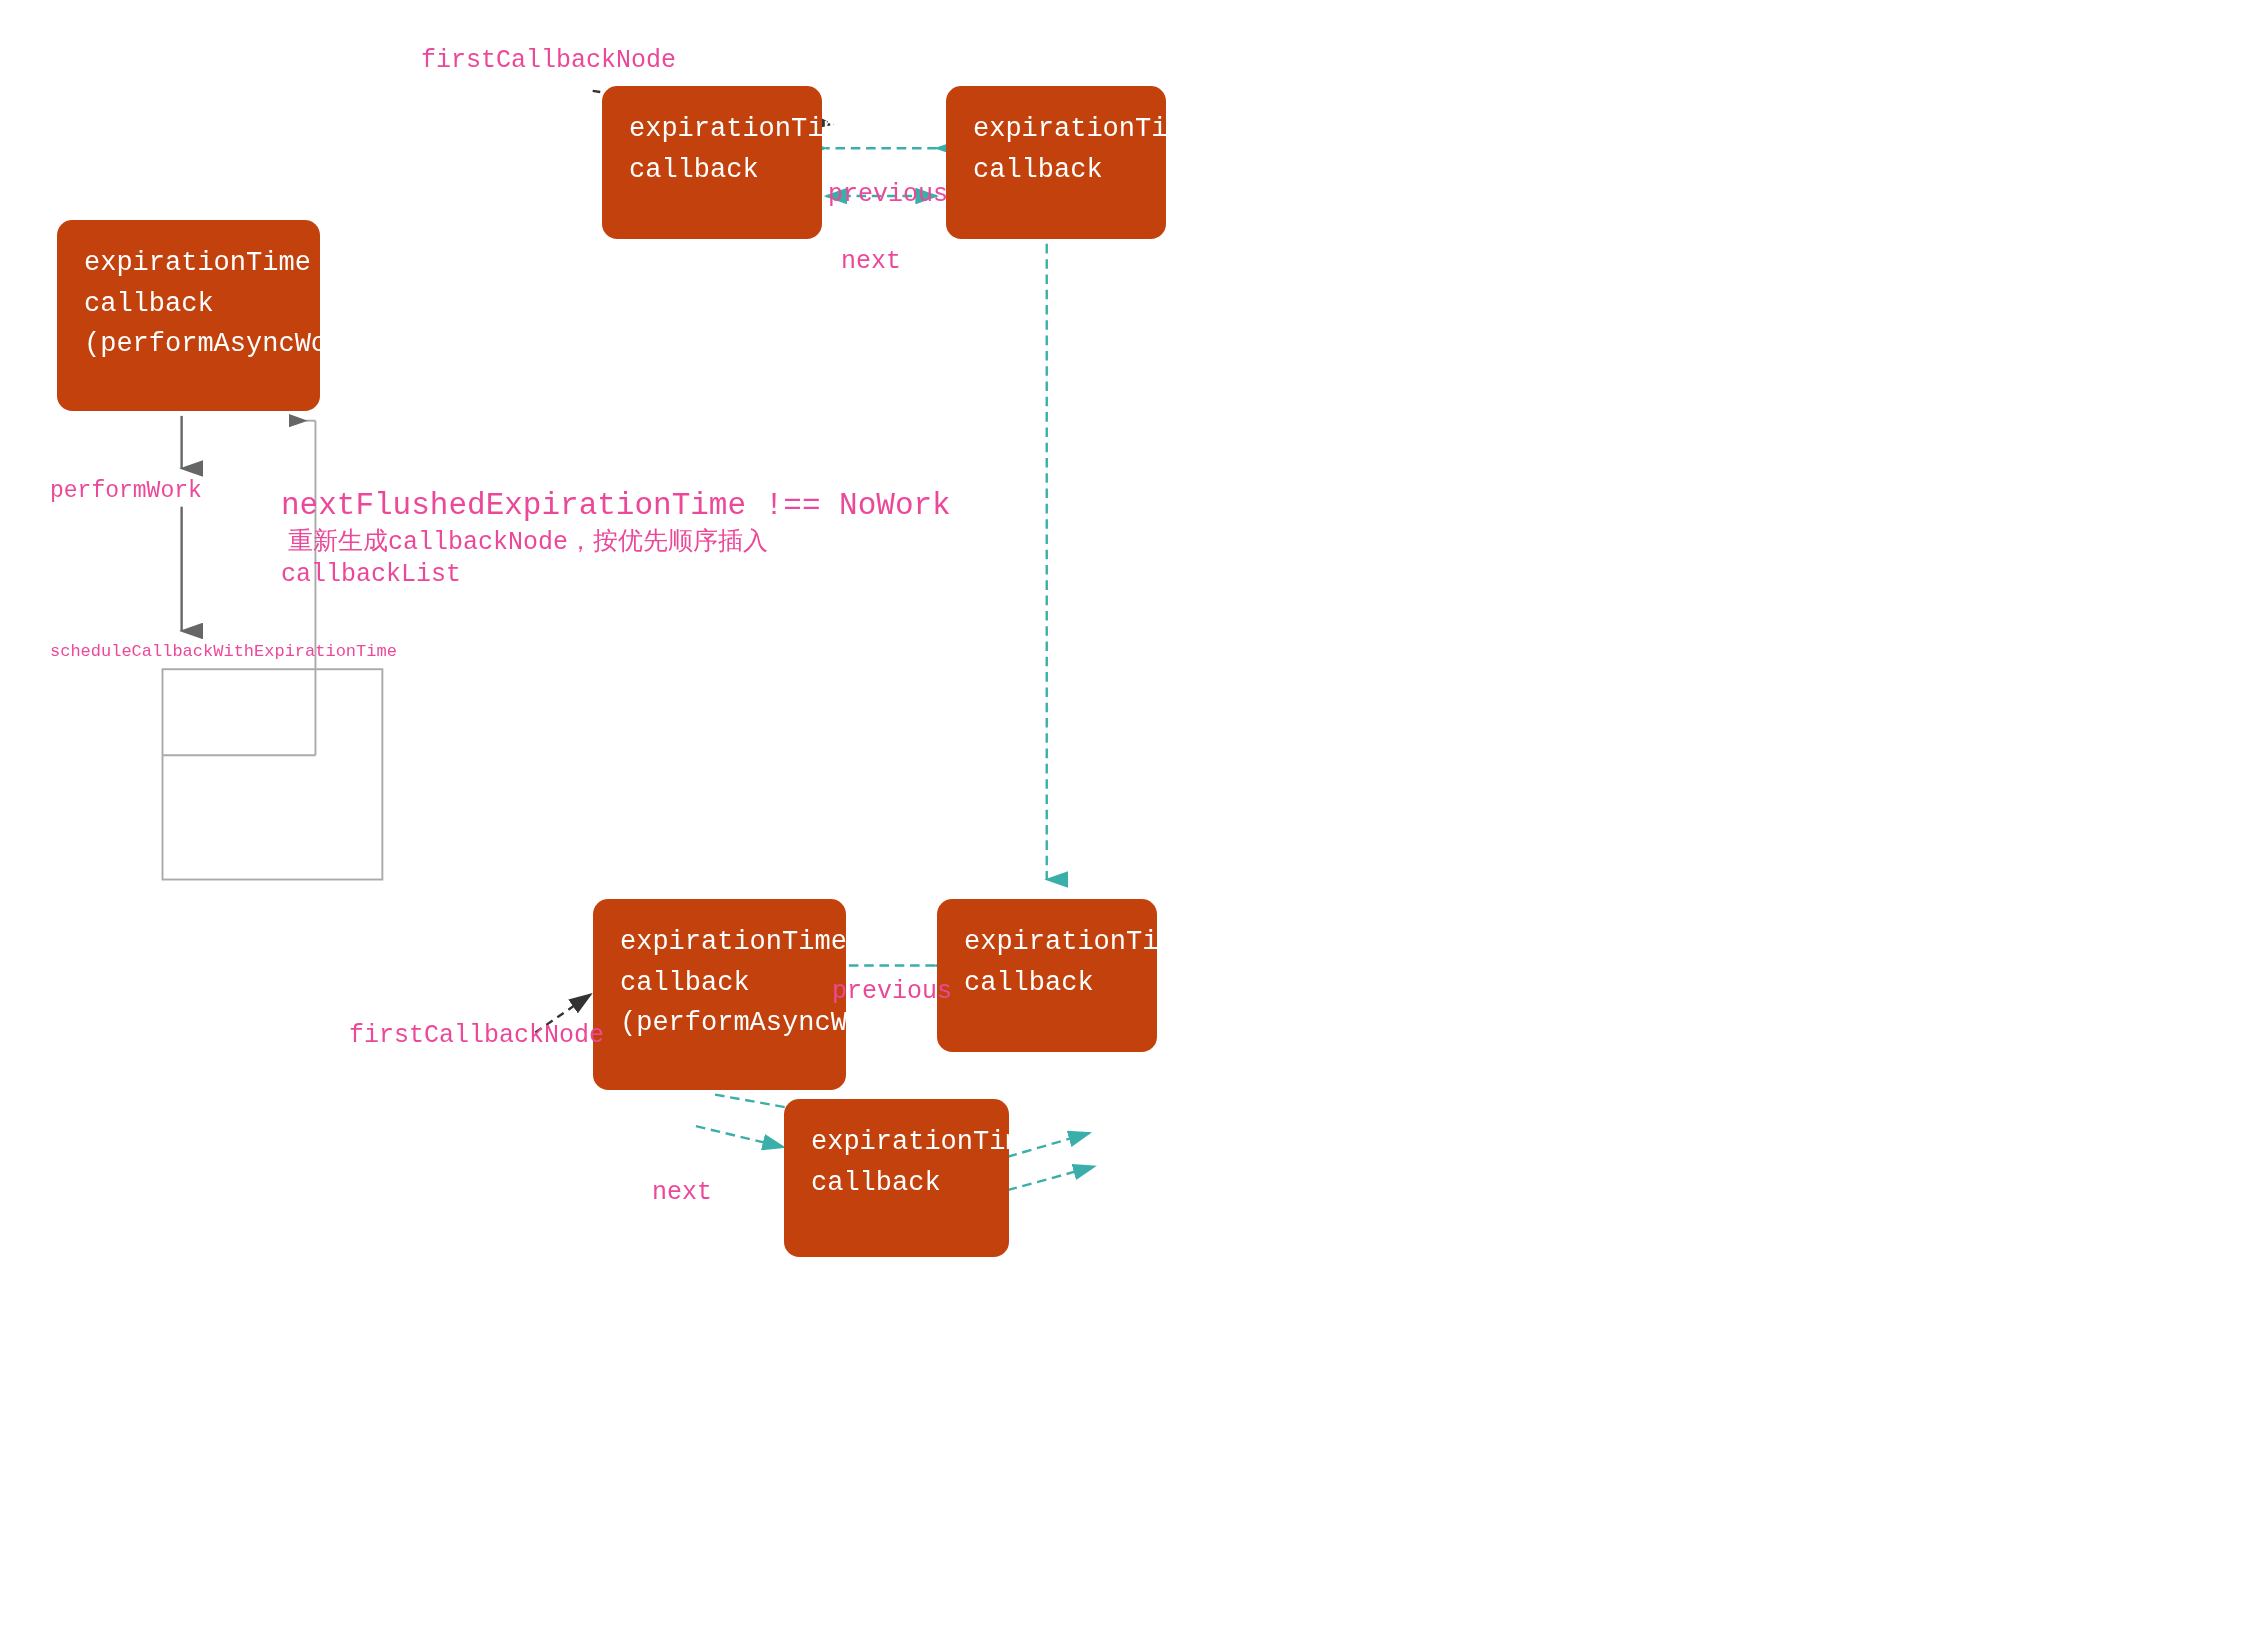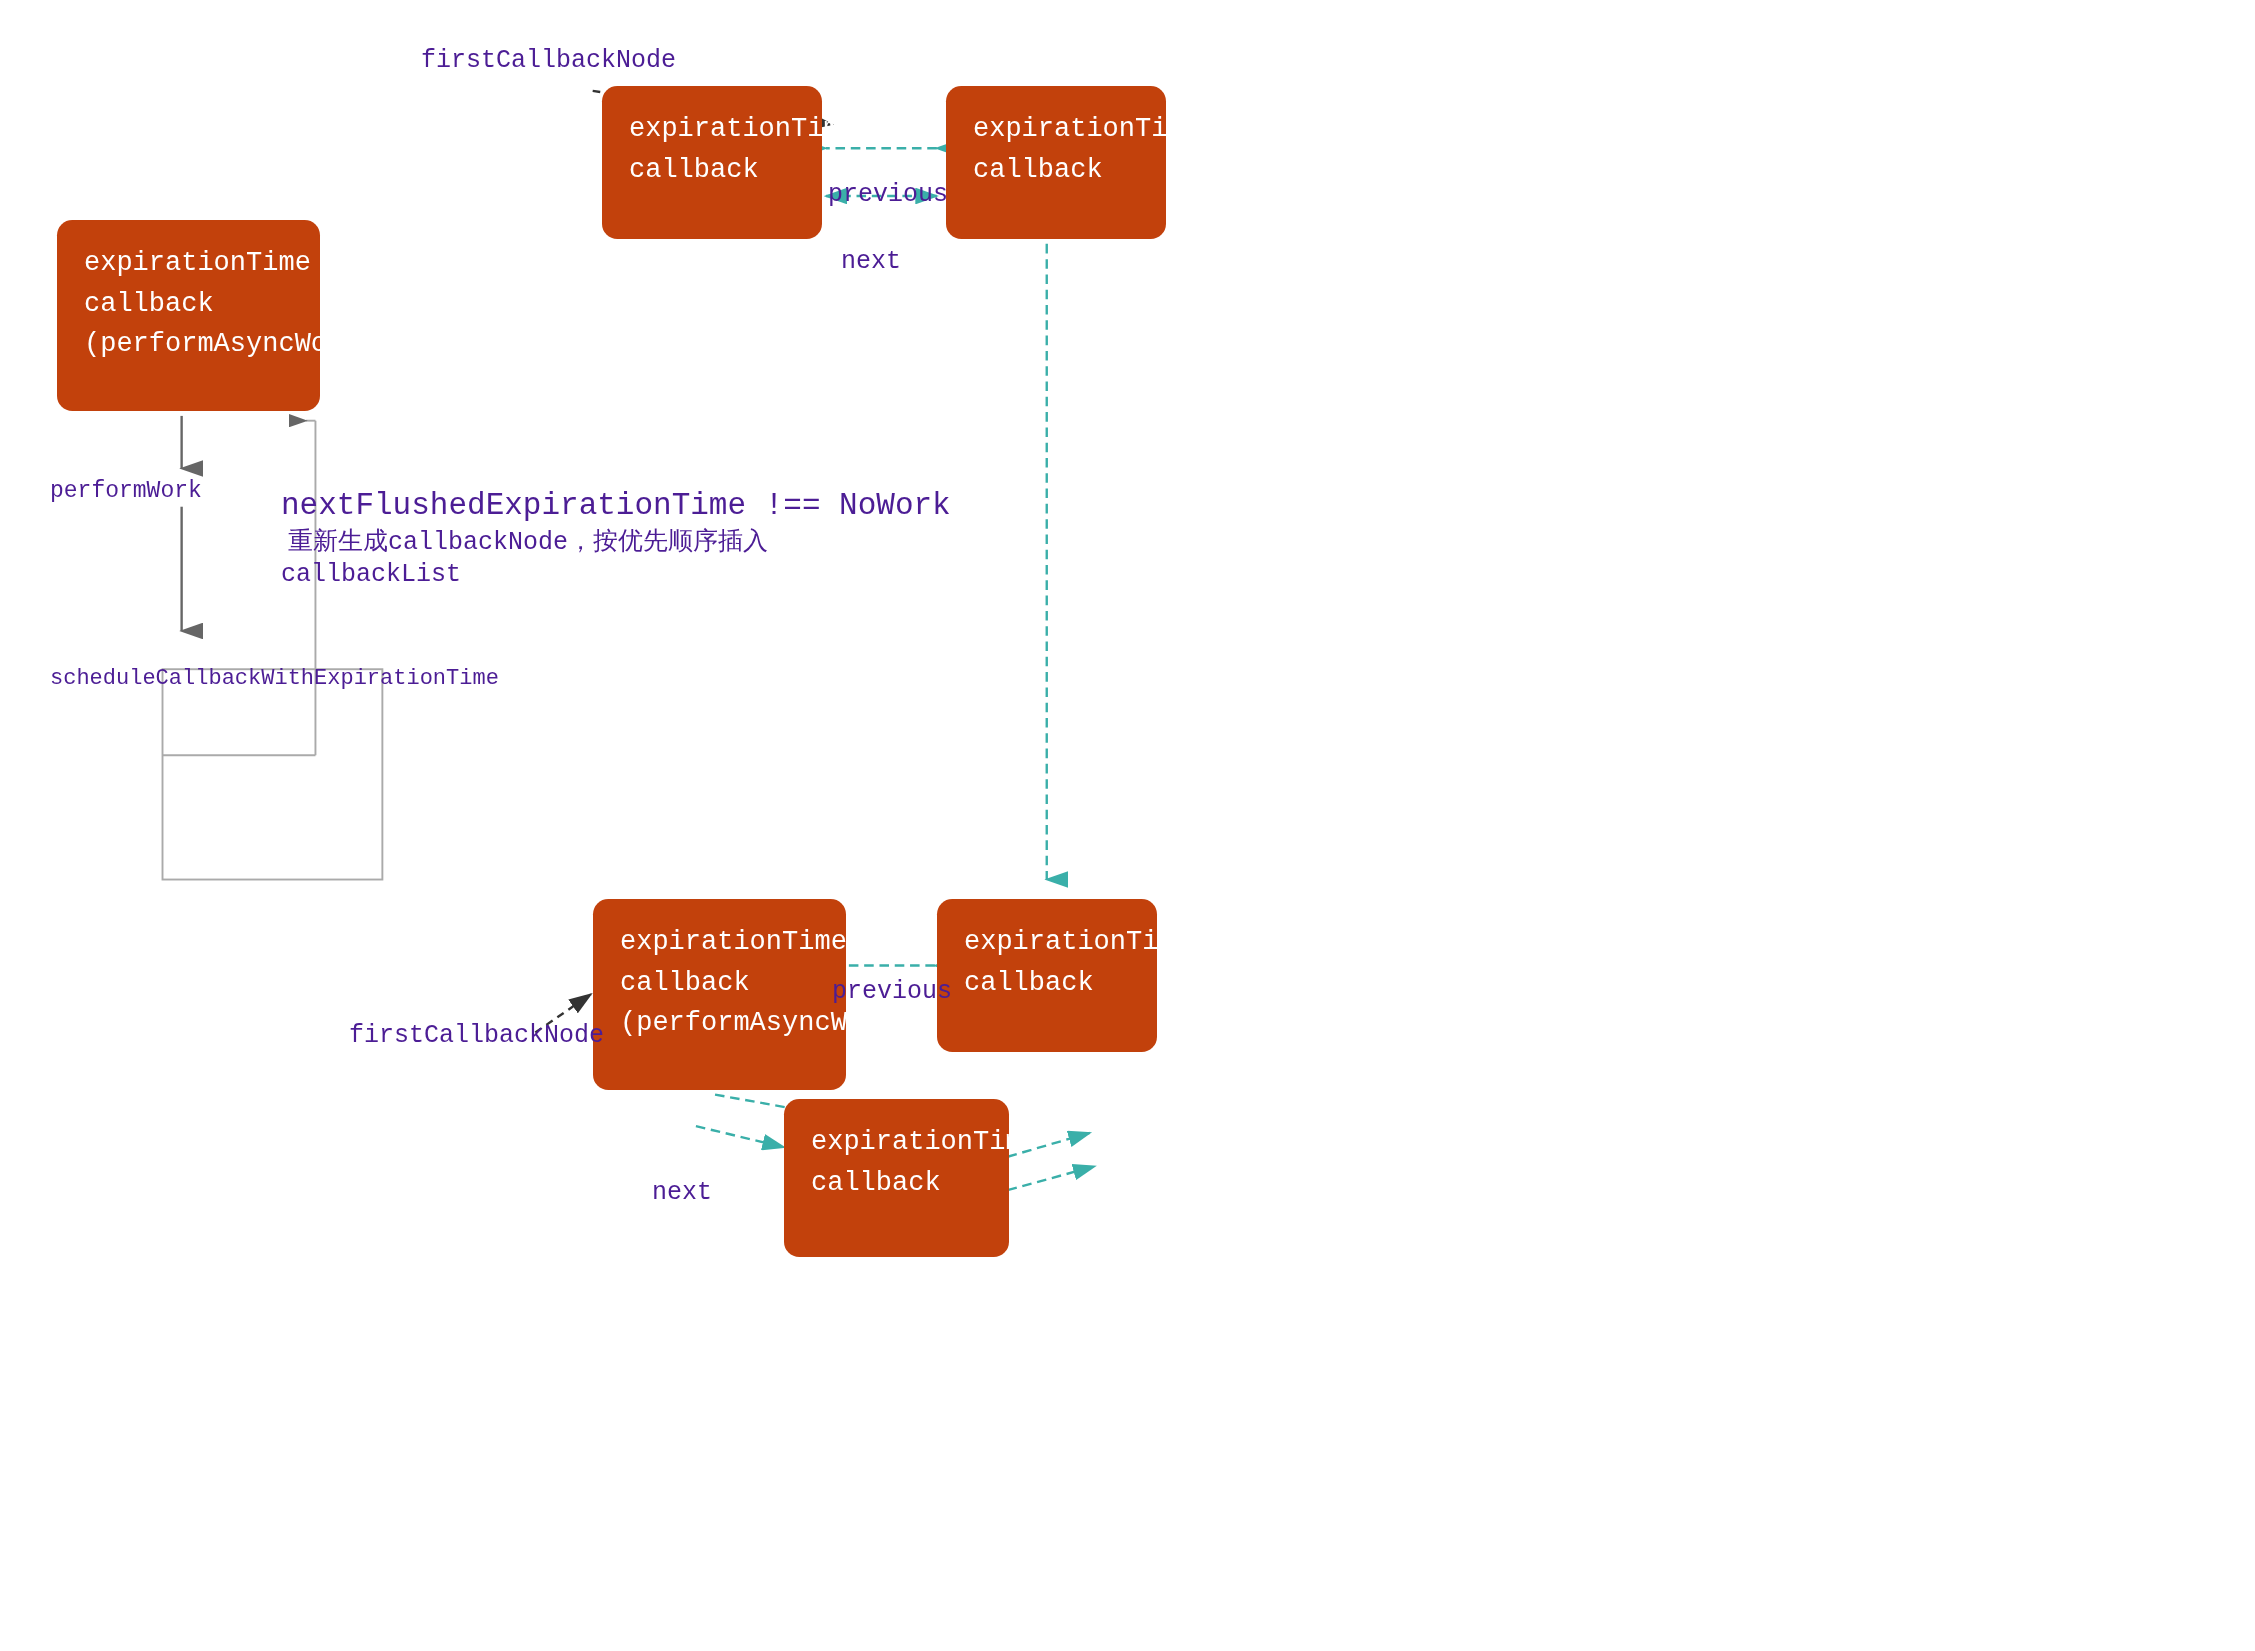--- a/index.html
+++ b/index.html
@@ -21,21 +21,21 @@
       font-family: 'Courier New', Courier, monospace;
       padding: 23px 27px;
       line-height: 1.5;
       font-weight: 500;
     }
 
     .label {
       position: absolute;
       font-family: 'Courier New', Courier, monospace;
       font-size: 25px;
-      color: #4c1d95;
+      color: #ec4899;
       white-space: nowrap;
     }
 
     svg.arrows {
       position: absolute;
       top: 0;
       left: 0;
       width: 2256px;
       height: 1652px;
       pointer-events: none;
@@ -132,21 +132,21 @@
 </div>
 
 <div class="label" style="left:421px; top:46px;">firstCallbackNode</div>
 
 <div class="label" style="left:828px; top:180px;">previous</div>
 
 <div class="label" style="left:841px; top:247px;">next</div>
 
 <div class="label" style="left:50px; top:478px; font-size:23px;">performWork</div>
 
-<div class="label" style="left:50px; top:642px; font-size:22px;margin-top:24px;">scheduleCallbackWithExpirationTime</div>
+<div class="label" style="left:50px; top:642px; font-size:17px;">scheduleCallbackWithExpirationTime</div>
 
 <div class="label" style="left:281px; top:488px; font-size:31px;">nextFlushedExpirationTime !== NoWork</div>
 
 <div class="label" style="left:288px; top:524px; font-size:25px;">重新生成callbackNode，按优先顺序插入</div>
 
 <div class="label" style="left:281px; top:560px; font-size:25px;text-align:center;">callbackList</div>
 
 <div class="label" style="left:349px; top:1021px;">firstCallbackNode</div>
 
 <div class="label" style="left:832px; top:977px;">previous</div>

